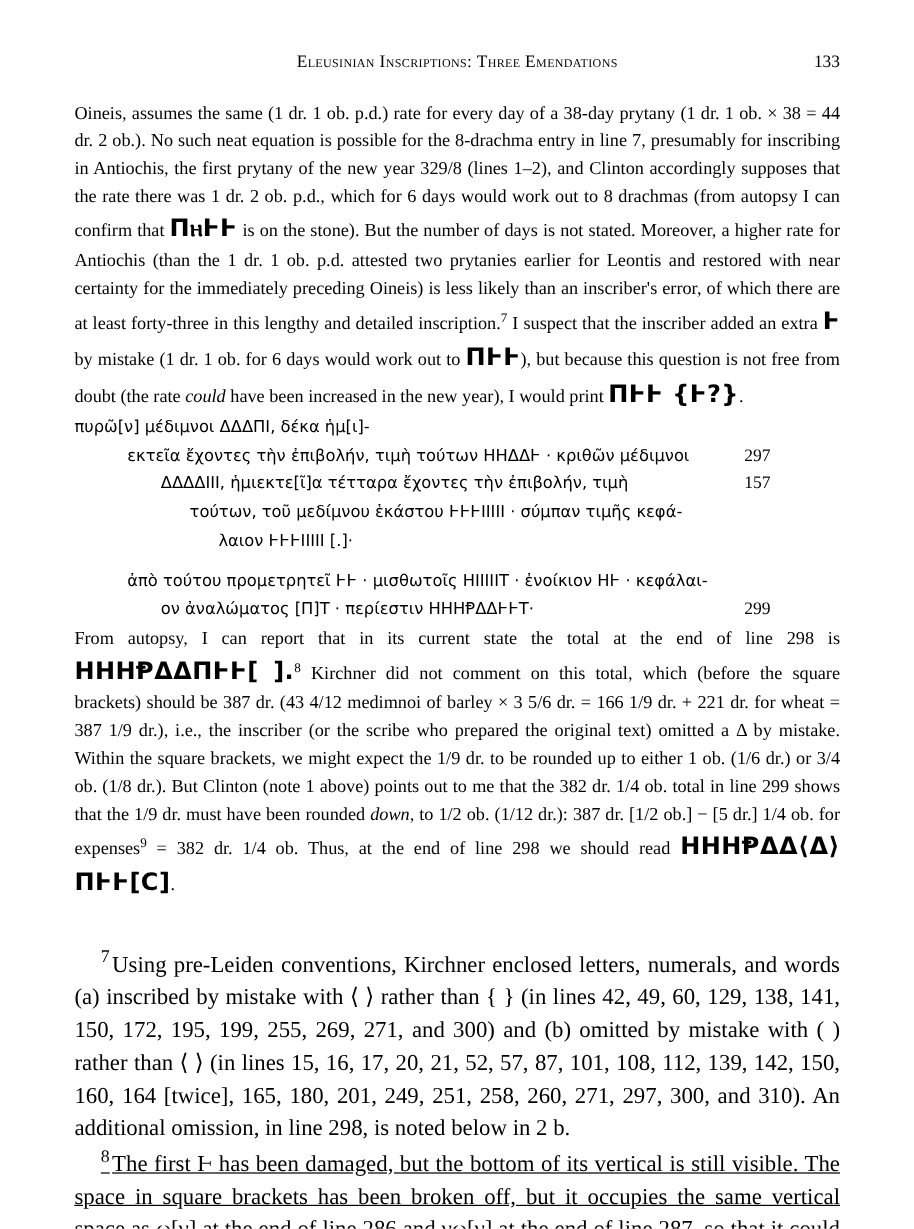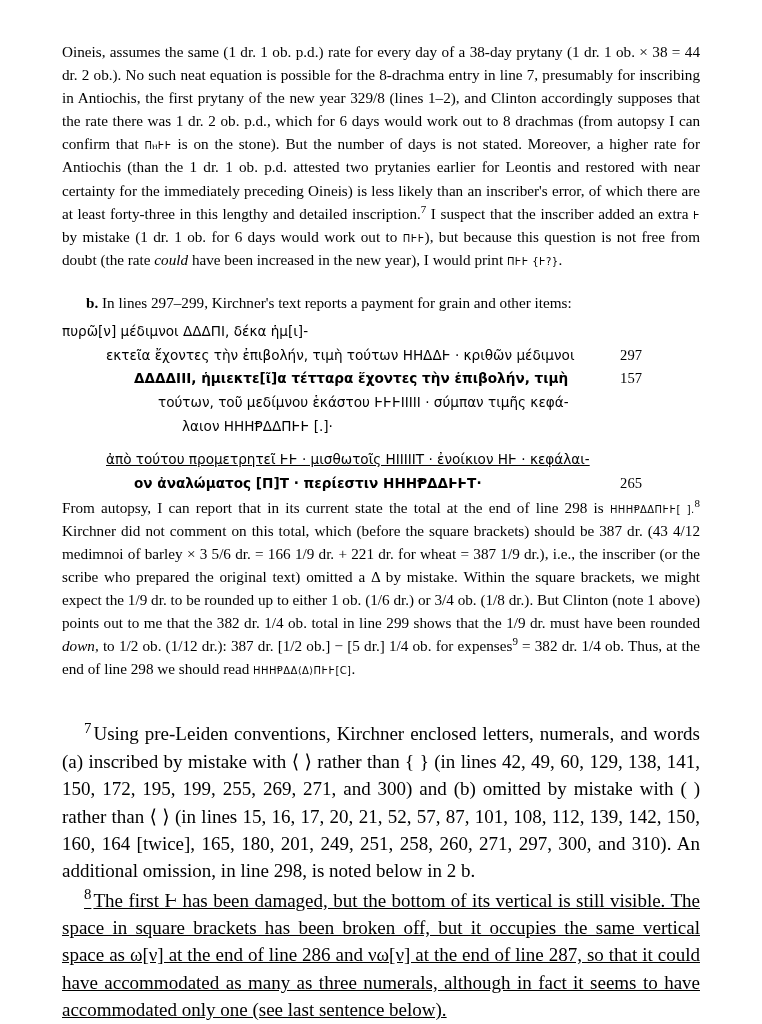--- a/index.html
+++ b/index.html
@@ -44,22 +44,23 @@
   p.body {
     font-size: 15.2px;
     line-height: 1.52;
     text-align: justify;
     text-justify: inter-word;
     margin: 0 0 0 0;
     hyphens: none;
   }
   .epi {
     font-family: "DejaVu Sans", sans-serif;
-    font-size: 10px;
+    font-size: 20px;
     letter-spacing: 0.4px;
+    font-weight: bold;
   }
   .sec-b {
     font-size: 15.2px;
     line-height: 1.52;
     margin: 20px 0 6px 0;
     text-indent: 24px;
   }
   .sec-b b { font-weight: bold; }
 
   .inscription {
@@ -76,21 +77,21 @@
     position: relative;
     width: 100%;
   }
   .ins-num {
     position: absolute;
     right: 58px;
     font-family: "Liberation Serif", serif;
     font-size: 14.6px;
   }
   .center { text-align: left; }
-  .indent-1 { padding-left: 72px; font-weight: bold; }
+  .indent-1 { padding-left: 72px; }
   .indent-2 { padding-left: 96px; }
   .indent-3 { padding-left: 120px; }
   .indent-4 { padding-left: 44px; }
 
   .after-inscription { margin-top: 22px; }
 
   .notes {
     margin-top: 40px;
     font-size: 19px;
     line-height: 1.44;
@@ -112,24 +113,27 @@
     line-height: 0;
     margin-right: 2px;
   }
   i { }
 </style>
 </head>
 <body>
 
 <div class="page">
 
+  <div class="running-head">
+    <div class="title">Eleusinian Inscriptions: Three Emendations</div>
+    <div class="folio">133</div>
+  </div>
 
   <p class="body"><span>Oineis, assumes the same (1 dr. 1 ob. p.d.) rate for every day of a 38-day prytany (1 dr. 1 ob. × 38 = 44 dr. 2 ob.).  No such neat equation is possible for the 8-drachma entry in line 7, presumably for inscribing in Antiochis, the first prytany of the new year 329/8 (lines 1–2), and Clinton accordingly supposes that the rate there was 1 dr. 2 ob. p.d., which for 6 days would work out to 8 drachmas (from autopsy I can confirm that </span><span class="epi">ΠⲏⱵⱵ</span><span> is on the stone).  But the number of days is not stated.  Moreover, a higher rate for Antiochis (than the 1 dr. 1 ob. p.d. attested two prytanies earlier for Leontis and restored with near certainty for the immediately preceding Oineis) is less likely than an inscriber's error, of which there are at least forty-three in this lengthy and detailed inscription.</span><sup>7</sup><span>  I suspect that the inscriber added an extra </span><span class="epi">Ⱶ</span><span> by mistake (1 dr. 1 ob. for 6 days would work out to </span><span class="epi">ΠⱵⱵ</span><span>), but because this question is not free from doubt (the rate </span><i>could</i><span> have been increased in the new year), I would print </span><span class="epi">ΠⱵⱵ {Ⱶ?}</span><span>.</span></p>
 
-  <p class="sec-b"><b>b.</b><span> In lines 297–299, Kirchner's text reports a payment for grain and other items:</span></p>
 
   <div class="inscription">
 
     <div class="ins-line-wrap">
       <div class="center"><span class="ins-text">πυρῶ[ν] μέδιμνοι ΔΔΔΠΙ, δέκα ἡμ[ι]-</span></div>
       <span class="ins-num">297</span>
     </div>
 
     <div class="ins-line-wrap">
       <div class="indent-4"><span class="ins-text">εκτεῖα ἔχοντες τὴν ἐπιβολήν, τιμὴ τούτων ΗΗΔΔⱵ · κριθῶν μέδιμνοι</span></div>
@@ -140,27 +144,27 @@
       <div class="indent-1"><span class="ins-text">ΔΔΔΔΙΙΙ, ἡμιεκτε[ῖ]α τέτταρα ἔχοντες τὴν ἐπιβολήν, τιμὴ</span></div>
       <span class="ins-num"></span>
     </div>
 
     <div class="ins-line-wrap">
       <div class="indent-2"><span class="ins-text">τούτων, τοῦ μεδίμνου ἑκάστου ⱵⱵⱵΙΙΙΙΙ · σύμπαν τιμῆς κεφά-</span></div>
       <span class="ins-num"></span>
     </div>
 
     <div class="ins-line-wrap">
-      <div class="indent-3"><span class="ins-text">λαιον ΗΗΗⱣΔΔΠⱵⱵ [.]·</span></div>
+      <div class="indent-3"><span class="ins-text">λαιον ⱵⱵⱵΙΙΙΙΙ [.]·</span></div>
       <span class="ins-num"></span>
     </div>
 
-    <div class="ins-line-wrap" style="margin-top:10px;text-decoration:underline;">
+    <div class="ins-line-wrap" style="margin-top:10px;">
       <div class="indent-4"><span class="ins-text">ἀπὸ τούτου προμετρητεῖ ⱵⱵ · μισθωτοῖς ΗΙΙΙΙΙΤ · ἐνοίκιον ΗⱵ · κεφάλαι-</span></div>
-      <span class="ins-num">265</span>
+      <span class="ins-num">299</span>
     </div>
 
     <div class="ins-line-wrap">
       <div class="indent-1"><span class="ins-text">ον ἀναλώματος [Π]Τ · περίεστιν ΗΗΗⱣΔΔⱵⱵΤ·</span></div>
       <span class="ins-num"></span>
     </div>
 
   </div>
 
   <p class="body after-inscription"><span>From autopsy, I can report that in its current state the total at the end of line 298 is </span><span class="epi">ΗΗΗⱣΔΔΠⱵⱵ[  ].</span><sup>8</sup><span>  Kirchner did not comment on this total, which (before the square brackets) should be 387 dr. (43 4/12 medimnoi of barley × 3 5/6 dr. = 166 1/9 dr. + 221 dr. for wheat = 387 1/9 dr.), i.e., the inscriber (or the scribe who prepared the original text) omitted a Δ by mistake.  Within the square brackets, we might expect the 1/9 dr. to be rounded up to either 1 ob. (1/6 dr.) or 3/4 ob. (1/8 dr.).  But Clinton (note 1 above) points out to me that the 382 dr. 1/4 ob. total in line 299 shows that the 1/9 dr. must have been rounded </span><i>down</i><span>, to 1/2 ob. (1/12 dr.): 387 dr. [1/2 ob.]  − [5 dr.] 1/4 ob. for expenses</span><sup>9</sup><span> = 382 dr. 1/4 ob.  Thus, at the end of line 298 we should read </span><span class="epi">ΗΗΗⱣΔΔ⟨Δ⟩ΠⱵⱵ[C]</span><span>.</span></p>

